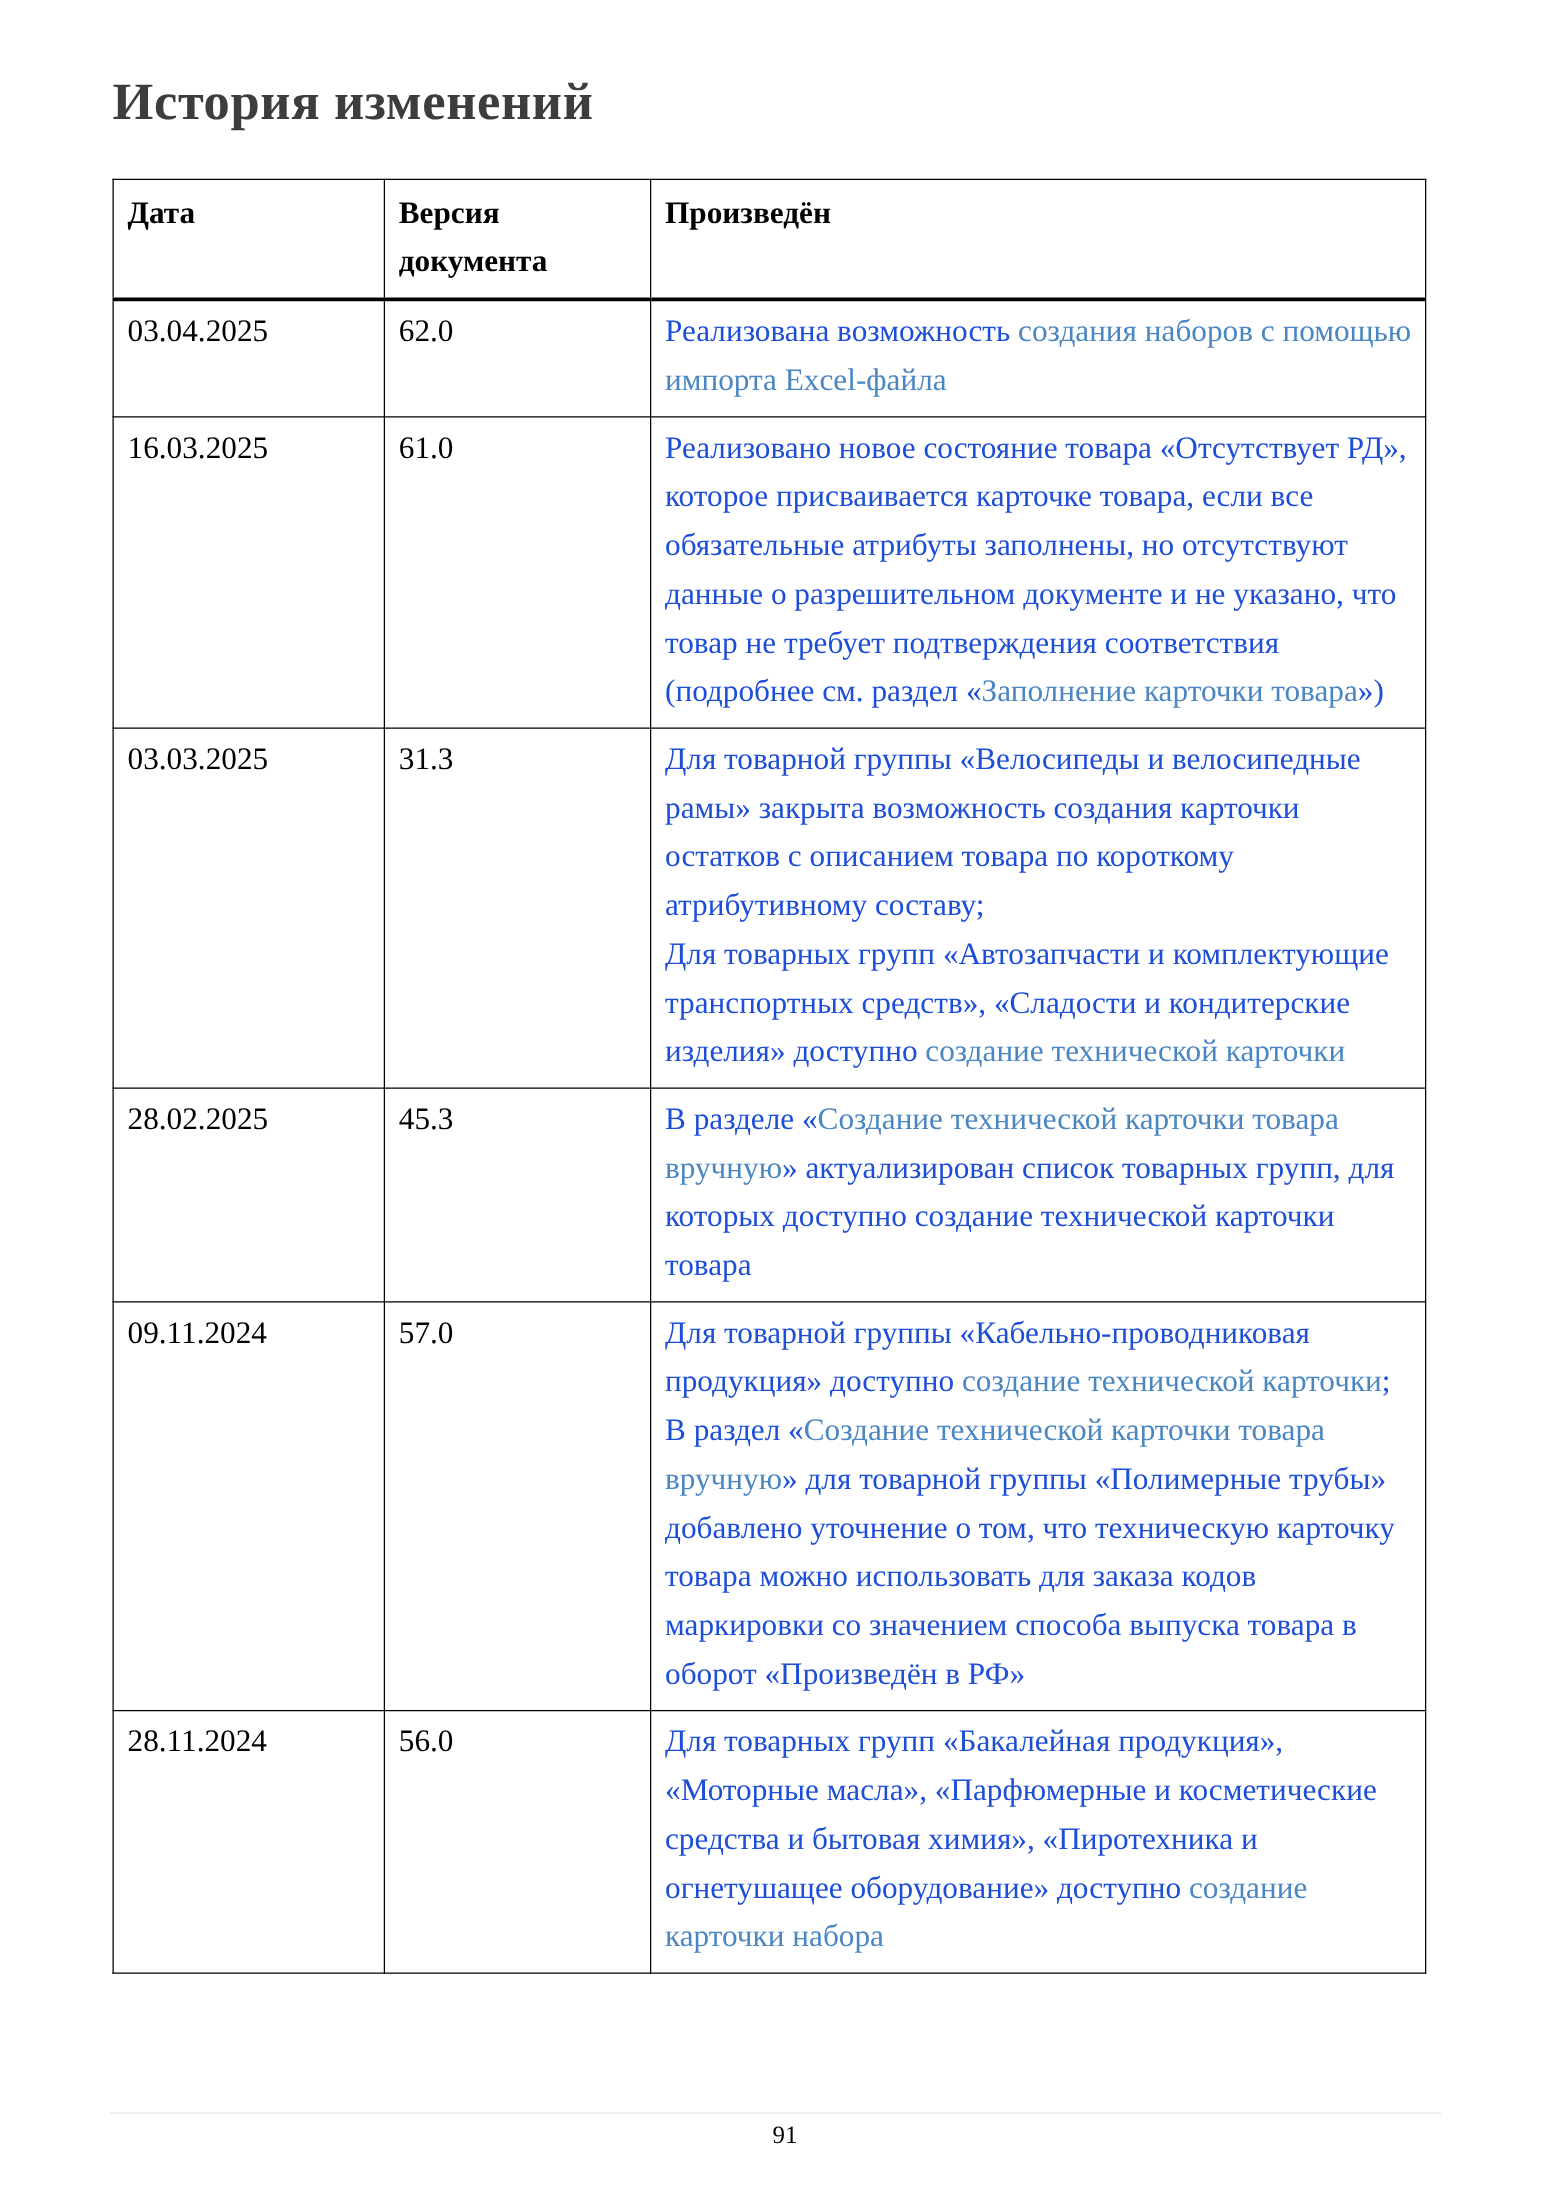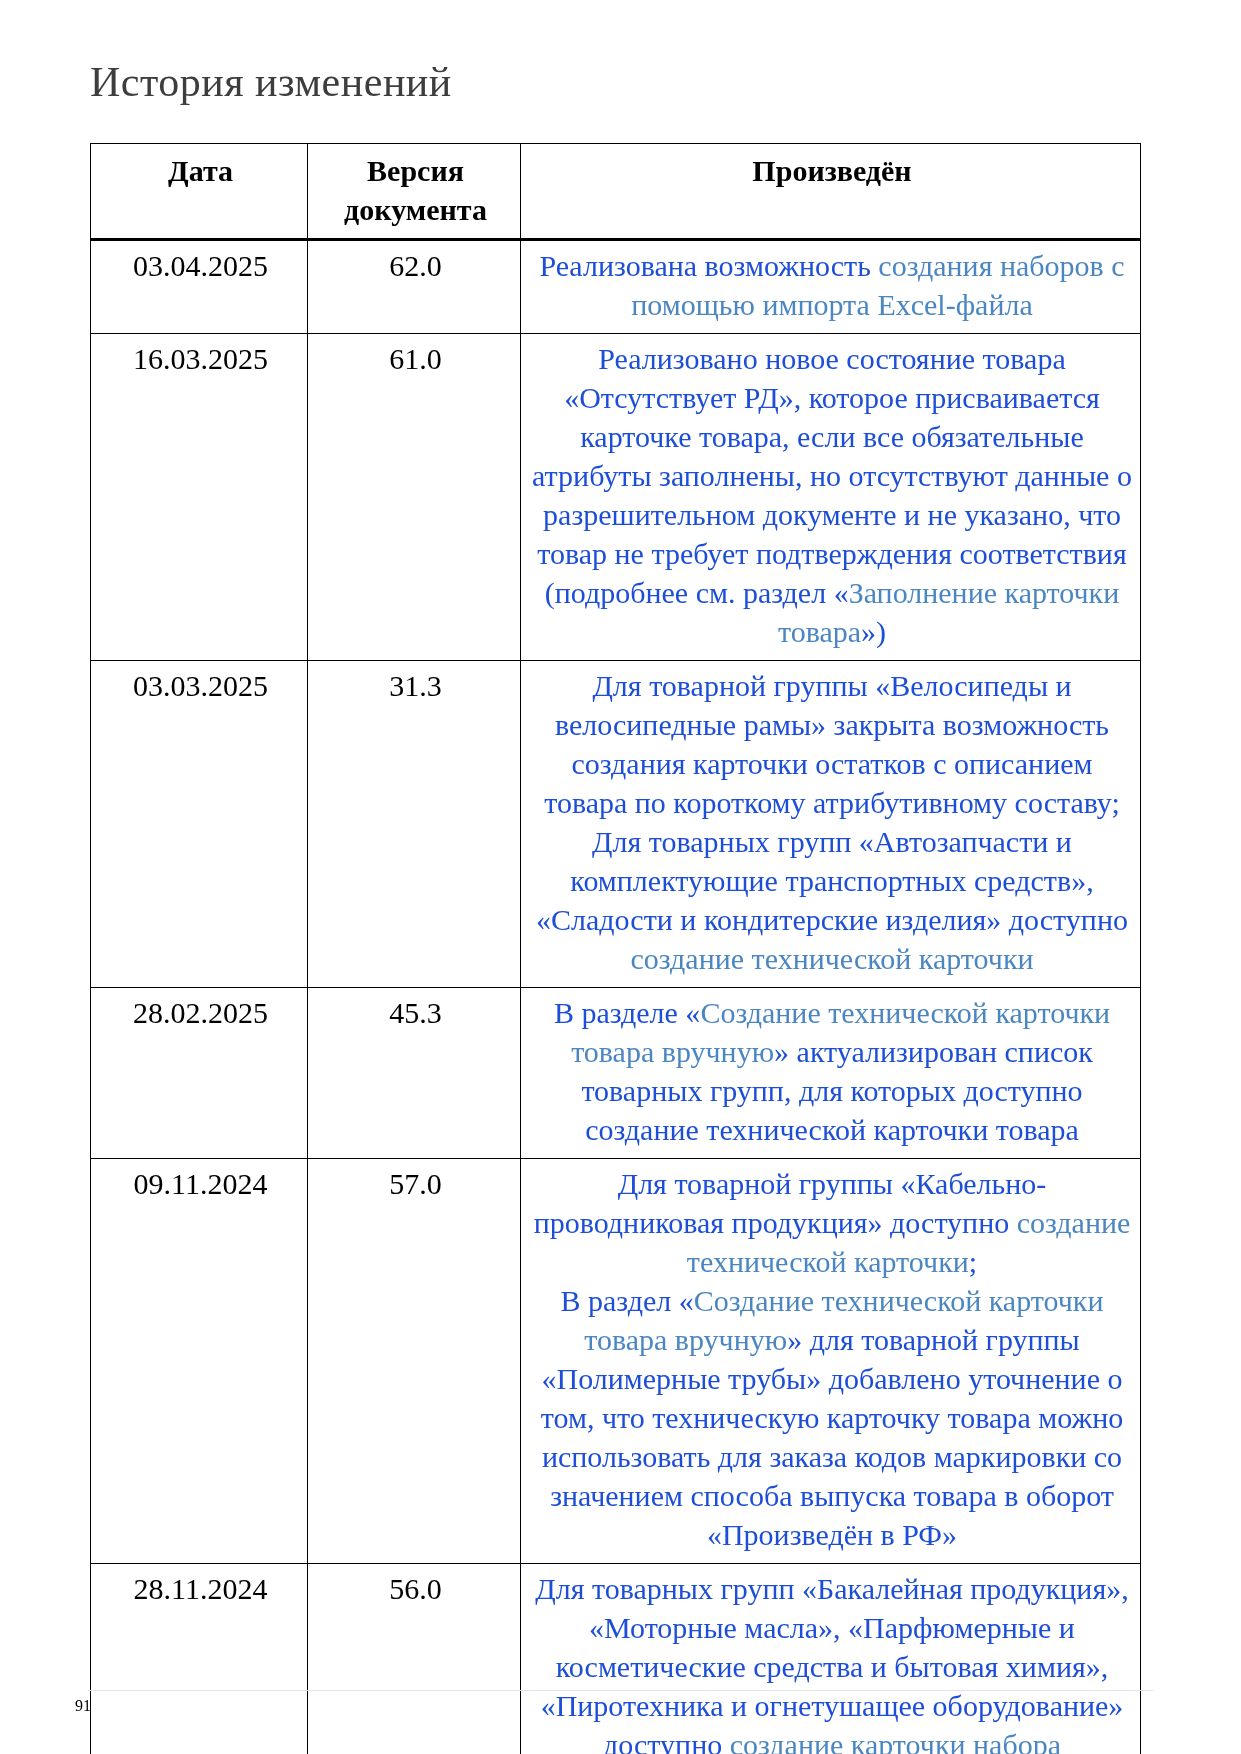--- a/index.html
+++ b/index.html
@@ -11,65 +11,65 @@
     font-family: "Liberation Serif", "DejaVu Serif", serif;
     color: #000000;
     overflow: hidden;
   }
   .title {
     position: absolute;
     top: 58px;
     left: 90px;
     margin: 0;
     font-size: 42px;
-    font-weight: normal;
+    font-weight: bold;
     color: #3d3d3d;
     letter-spacing: 0.5px;
     text-align: right;
   }
   table.history-table {
     position: absolute;
     top: 143px;
     left: 90px;
     width: 1050px;
     border-collapse: collapse;
     table-layout: fixed;
   }
   table.history-table th,
   table.history-table td {
     border: 1.5px solid #000000;
     vertical-align: top;
-    font-size: 30px;
+    font-size: 25px;
     line-height: 39px;
     padding: 5px 8px 9px 11px;
-    text-align: center;
+    text-align: left;
     overflow: hidden;
   }
   table.history-table thead th {
     font-weight: bold;
     border-bottom: 3px solid #000000;
     padding-top: 7px;
   }
   td.changes-cell { white-space: pre-wrap; }
   .link { color: #4a86c2; text-decoration: none; cursor: pointer; }
   .plain { color: #1d4ed8; }
   .footer-line {
     position: absolute;
     top: 1690px;
     left: 88px;
     width: 1065px;
     border-top: 1px solid #e3e3e3;
   }
   .page-number {
     position: absolute;
     top: 1697px;
-    left: 75px;
+    left: 98px;
     width: 1060px;
-    text-align: left;
-    font-size: 16px;
+    text-align: center;
+    font-size: 20px;
     color: #000000;
   }
 </style>
 </head>
 <body>
 
 <div class="page">
 
   <h1 class="title">История изменений</h1>
 

